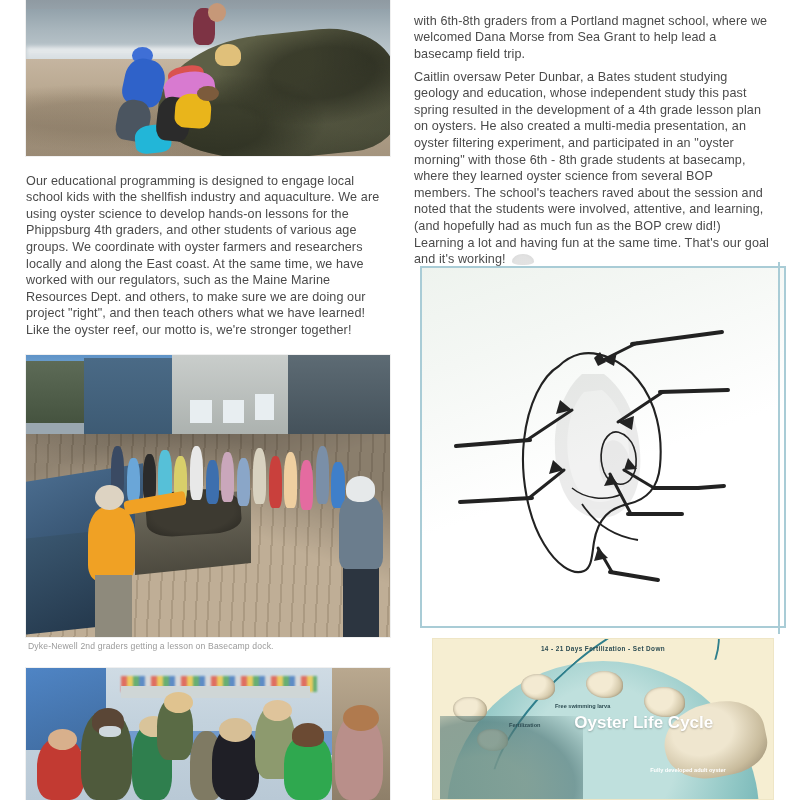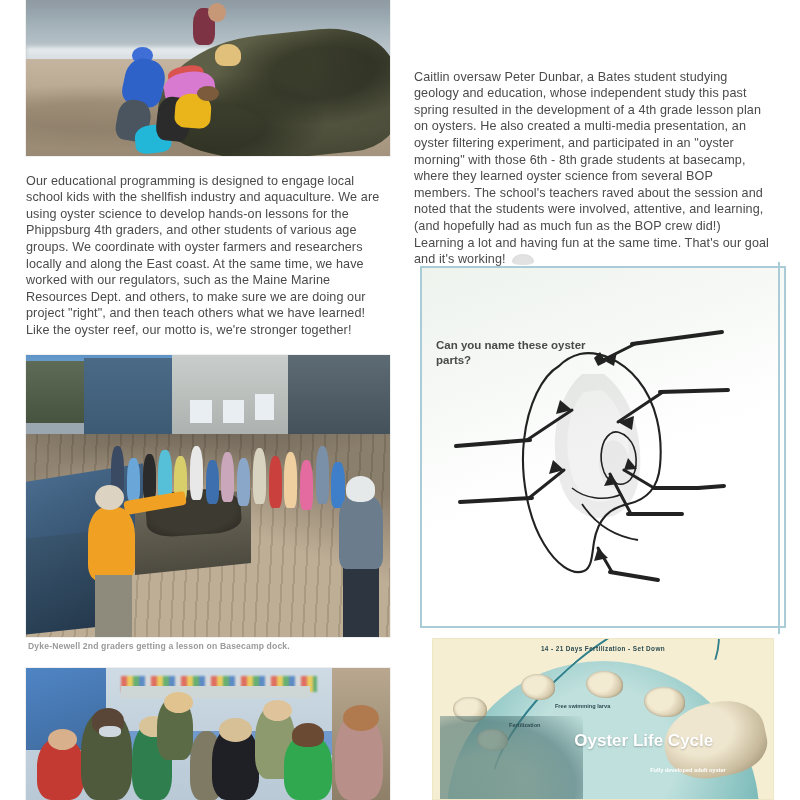--- a/index.html
+++ b/index.html
@@ -203,21 +203,20 @@
   }
   .caption {
     position: absolute;
     left: 16px;
     top: 641px;
     width: 360px;
     font-size: 8.6px;
     line-height: 11px;
     color: #9a9a9a;
     letter-spacing: .15px;
-    font-weight: bold;
   }
 
   
   #right-para-1 {
     position: absolute;
     left: 2px;
     top: 0px;
     width: 358px;
   }
   #right-para-2 {
@@ -334,21 +333,20 @@
     position: absolute;
     left: 38%;
     top: 46%;
     width: 48%;
     text-align: center;
     font-size: 17px;
     line-height: 19px;
     font-weight: bold;
     color: #ffffff;
     text-shadow: 0 1px 2px rgba(0,0,0,.25);
-    margin-top: 18px;
   }
   .lc-lbl {
     position: absolute;
     font-size: 5.6px;
     font-weight: bold;
     color: #2e4d53;
     text-align: center;
     line-height: 7px;
   }
   .lc-lbl.light { color: #ffffff; }
@@ -491,27 +489,27 @@
         <div class="ch" style="left:71%;top:50%;width:13%;height:50%;background:#2fa84f;"></div>
         <div class="ch" style="left:73%;top:42%;width:9%;height:18%;background:#6b4a33;border-radius:50% 50% 40% 40%;"></div>
         <div class="ch" style="left:85%;top:34%;width:13%;height:66%;background:#b98f8a;"></div>
         <div class="ch" style="left:87%;top:28%;width:10%;height:20%;background:#b07a4e;border-radius:50%;"></div>
       </div>
     </div>
   </div>
 
   <div class="col-right">
 
+    <p class="bodytext" id="right-para-1">with 6th-8th graders from a Portland magnet school, where we welcomed Dana Morse from Sea Grant to help lead a basecamp field trip.</p>
 
     <p class="bodytext" id="right-para-2"><span>Caitlin oversaw Peter Dunbar, a Bates student studying geology and education, whose independent study this past spring resulted in the development of a 4th grade lesson plan on oysters. He also created a multi-media presentation, an oyster filtering experiment, and participated in an "oyster morning" with those 6th - 8th grade students at basecamp, where they learned oyster science from several BOP members.  The school's teachers raved about the session and noted that the students were involved, attentive, and learning, (and hopefully had as much fun as the BOP crew did!)  Learning a lot and having fun at the same time.  That's our goal and it's working!</span><span class="shell-glyph"></span></p>
 
     <div id="facts-box">
 
 
-      <div id="facts-prompt">Can you name these oyster parts?</div>
 
       <svg id="oyster-svg" viewBox="0 0 346 278">
 
         <g opacity="0.16">
           <path d="M150 52 C125 74 118 116 126 152 C132 180 148 196 168 196 C192 196 206 176 208 148 C211 108 196 70 172 52 Z" fill="#8a8a8a"></path>
           <path d="M152 70 C136 88 132 118 138 146 C143 168 154 180 168 180 C186 180 196 164 197 142 C199 110 188 82 170 68 Z" fill="#b5b5b5"></path>
           <path d="M176 120 C168 126 164 142 170 156 C174 166 184 170 192 164 C200 158 201 140 194 128 C189 119 182 116 176 120 Z" fill="#7d7d7d"></path>
         </g>
 
         <path d="M127 44 C110 54 96 82 92 118 C88 154 96 196 112 222 C124 242 140 254 152 249

